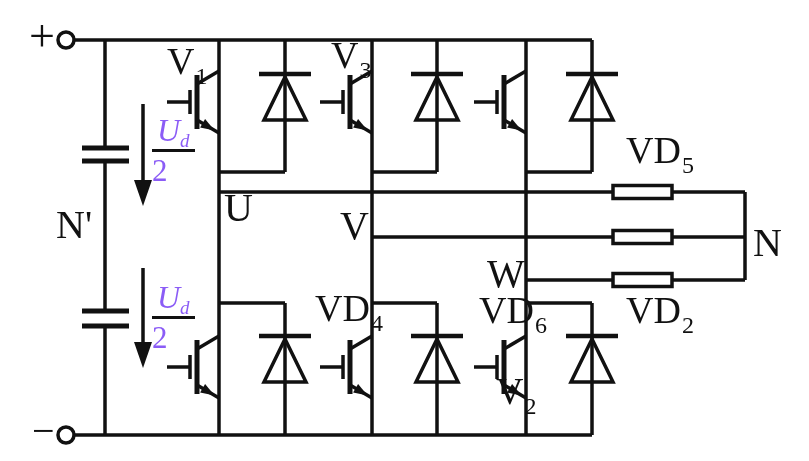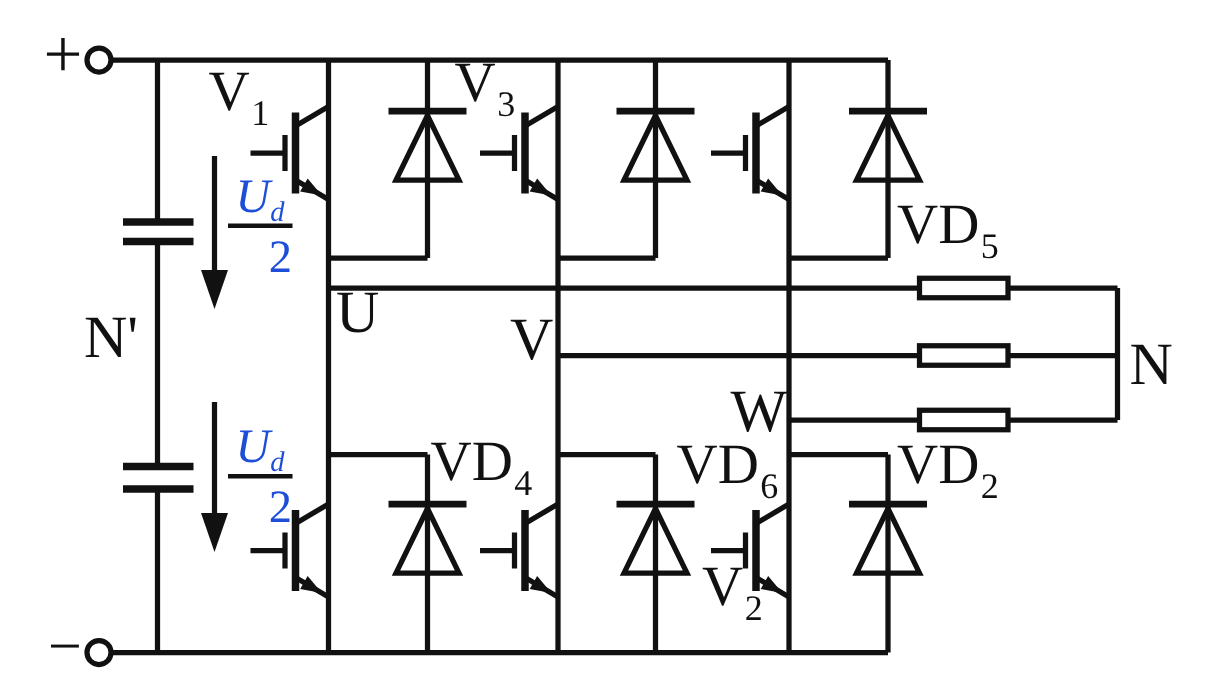--- a/index.html
+++ b/index.html
@@ -2,26 +2,26 @@
 <html><head>
 <meta charset="utf-8">
 <style>
   html,body{margin:0;padding:0;background:#ffffff;}
   #stage{
     position:relative;width:809px;height:461px;background:#ffffff;overflow:hidden;
     font-family:"Liberation Serif","DejaVu Serif",serif;color:#111111;
   }
   #stage svg{position:absolute;left:0;top:0;}
   .lbl{position:absolute;line-height:1;white-space:nowrap;color:#111111;}
-  .dev{font-size:38px;}
+  .dev{font-size:38px;margin-left:28px;}
   .dev sub{font-size:24px;line-height:0;vertical-align:-10px;margin-left:1px;}
   .node{font-size:40px;}
   .sign{font-size:46px;}
   .sign.minus{font-size:40px;}
-  .frac{position:absolute;text-align:right;color:#1d4ed8;}
+  .frac{position:absolute;text-align:left;color:#8b5cf6;}
   .frac .top{display:inline-block;font-style:italic;font-size:32px;line-height:1;
              padding:0 5px 3px 5px;border-bottom:3.5px solid #111111;}
   .frac .top sub{font-size:19px;line-height:0;vertical-align:-6px;}
   .frac .bot{display:block;font-size:31px;line-height:1;padding-top:3px;}
 </style>
 </head>
 <body>
 
 <div id="stage">
 

